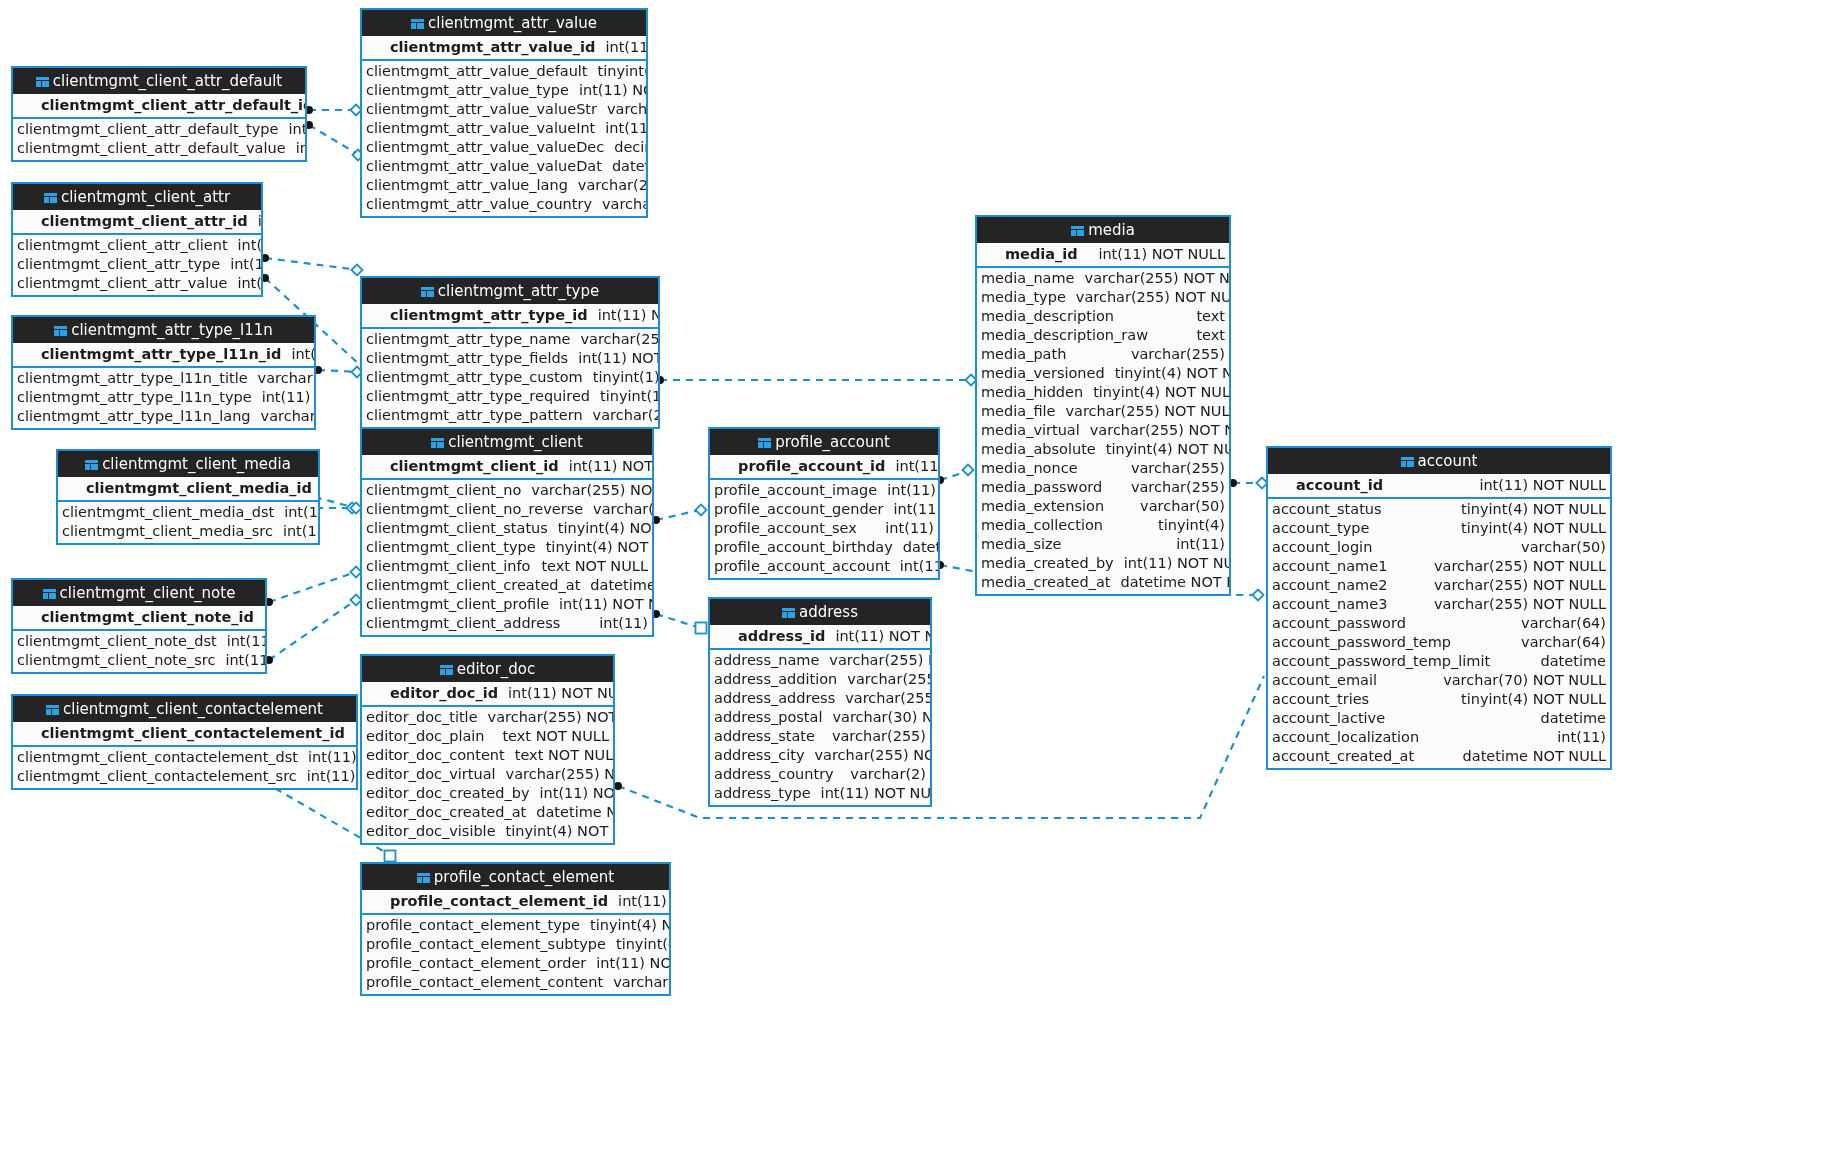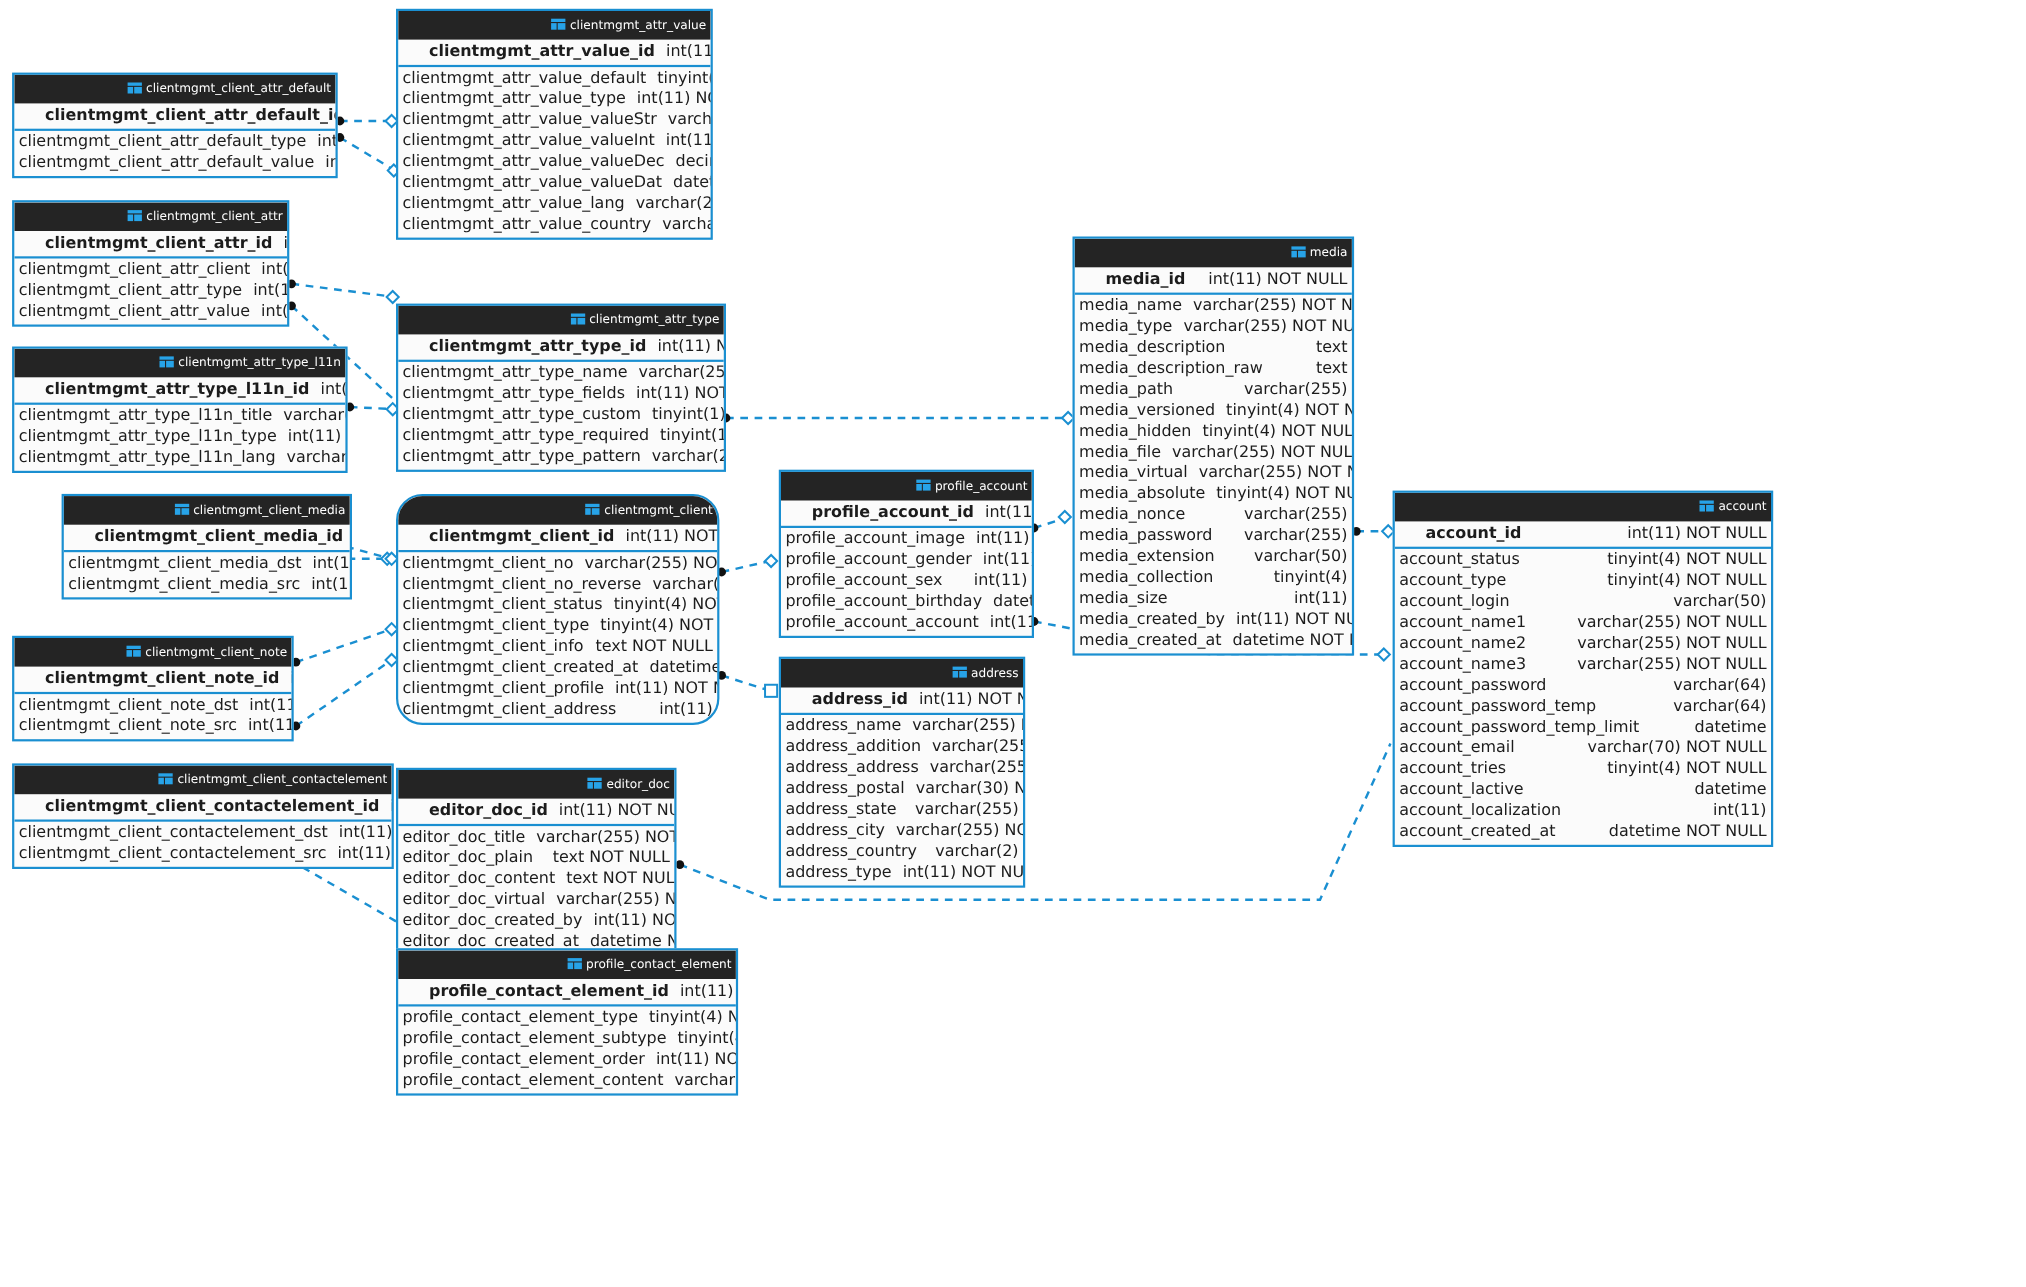--- a/index.html
+++ b/index.html
@@ -33,24 +33,24 @@
     position: absolute;
     box-sizing: border-box;
     border: 2px solid #1a8fd1;
     background: #fbfbfb;
     z-index: 5;
     overflow: hidden;
   }
   .entity-header {
     background: #242424;
     color: #ffffff;
-    font-size: 11px;
+    font-size: 15px;
     line-height: 26px;
     height: 26px;
-    text-align: right;
+    text-align: center;
     white-space: nowrap;
     position: relative;
     padding: 0 4px;
     box-sizing: border-box;
   }
   .tbl-icon {
     display: inline-block;
     width: 13px;
     height: 10px;
     vertical-align: -1px;
@@ -385,21 +385,21 @@
           <div class="row">
             <span class="col-name">clientmgmt_client_media_dst</span>
             <span class="col-type">int(11) NOT NULL</span>
           </div>
           <div class="row">
             <span class="col-name">clientmgmt_client_media_src</span>
             <span class="col-type">int(11) NOT NULL</span>
           </div>
         </div>
       </div>
-      <div class="entity" style="left: 360px; top: 449px; width: 294px; border-radius: 24px;">
+      <div class="entity" style="left: 360px; top: 427px; width: 294px;">
         <div class="entity-header"><span class="tbl-icon"><i class="r1"></i><i class="r2"></i><i class="r3"></i></span><span>clientmgmt_client</span></div>
         <div class="pk-row">
           <div class="row">
             <span class="col-name">clientmgmt_client_id</span>
             <span class="col-type">int(11) NOT NULL</span>
           </div>
         </div>
         <div class="body-rows">
           <div class="row">
             <span class="col-name">clientmgmt_client_no</span>
@@ -588,21 +588,21 @@
           <div class="row">
             <span class="col-name">clientmgmt_client_note_dst</span>
             <span class="col-type">int(11) NOT NULL</span>
           </div>
           <div class="row">
             <span class="col-name">clientmgmt_client_note_src</span>
             <span class="col-type">int(11) NOT NULL</span>
           </div>
         </div>
       </div>
-      <div class="entity" style="left: 360px; top: 654px; width: 255px; margin-top: 44px;">
+      <div class="entity" style="left: 360px; top: 654px; width: 255px;">
         <div class="entity-header"><span class="tbl-icon"><i class="r1"></i><i class="r2"></i><i class="r3"></i></span><span>editor_doc</span></div>
         <div class="pk-row">
           <div class="row">
             <span class="col-name">editor_doc_id</span>
             <span class="col-type">int(11) NOT NULL</span>
           </div>
         </div>
         <div class="body-rows">
           <div class="row">
             <span class="col-name">editor_doc_title</span>

